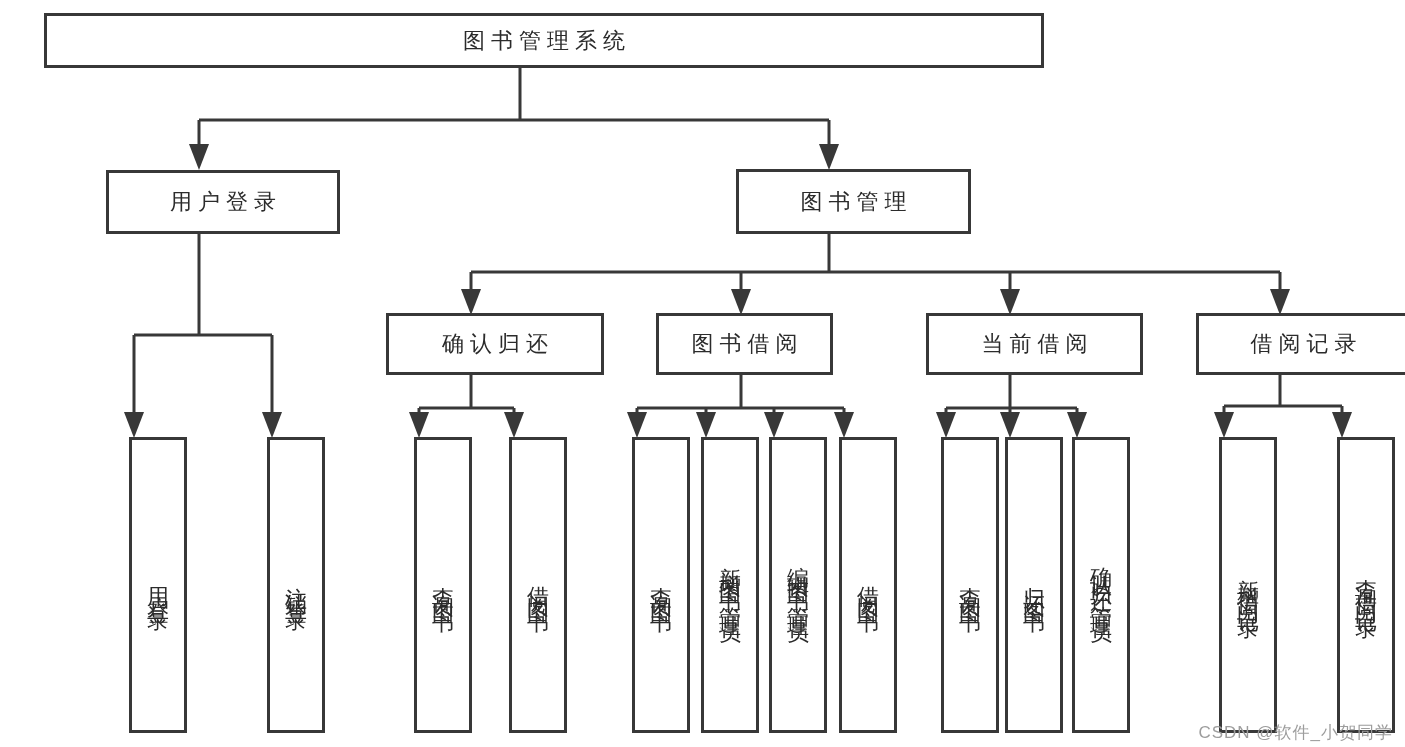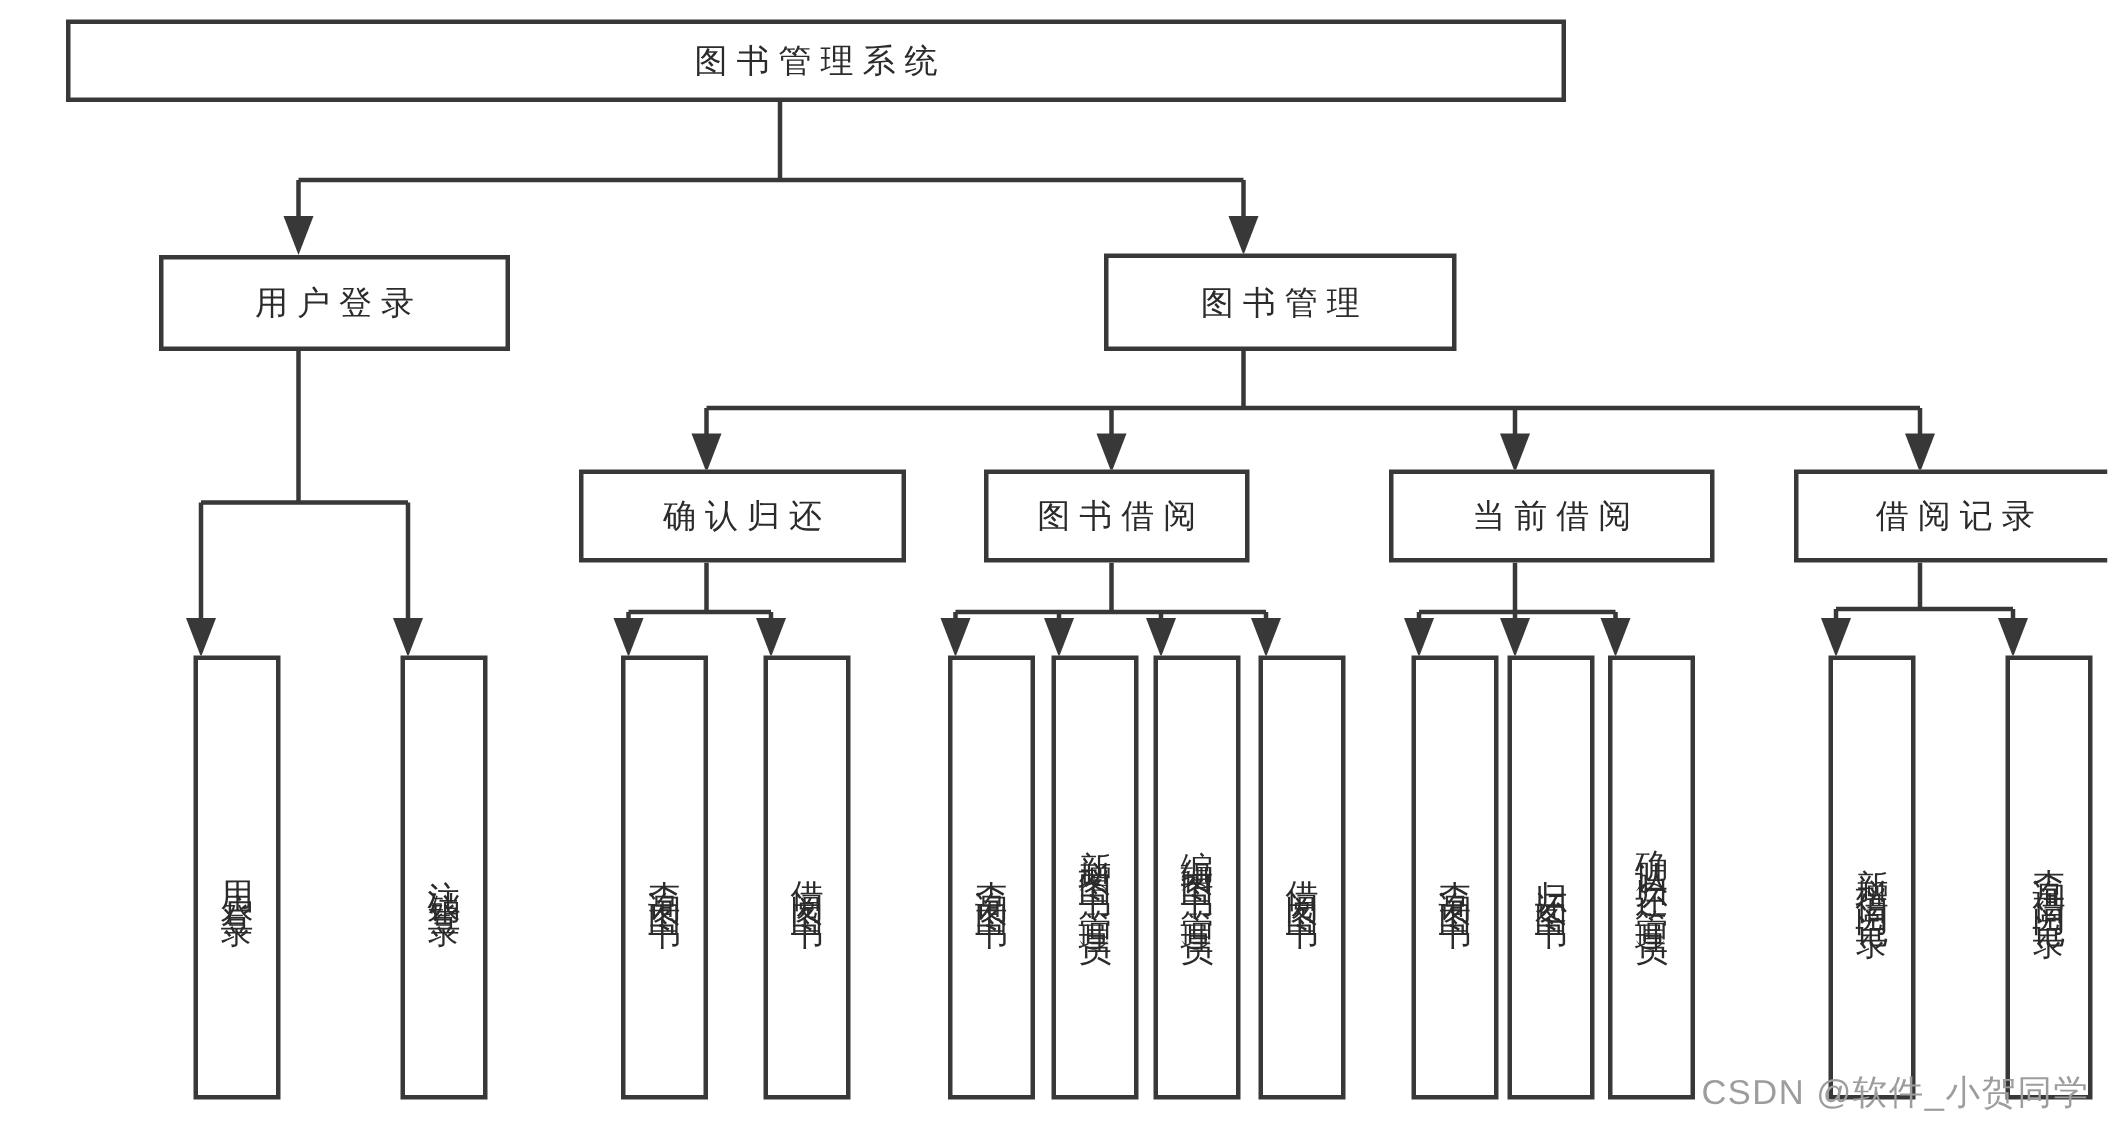--- a/index.html
+++ b/index.html
@@ -61,21 +61,21 @@
   #leaf-borrow-books-b { left: 815px; }
   #leaf-query-books-c  { left: 917px; }
   #leaf-return-book    { left: 981px; }
   #leaf-confirm-return-admin { left: 1048px; }
   #leaf-add-borrow-record    { left: 1195px; }
   #leaf-query-borrow-record  { left: 1313px; }
   .watermark {
     position: absolute;
     right: 12px;
     bottom: 3px;
-    font-size: 23px;
+    font-size: 17px;
     color: #9d9d9d;
     z-index: 2;
     letter-spacing: 1px;
     white-space: nowrap;
   }
 </style>
 </head>
 <body>
 
 <div class="stage">

